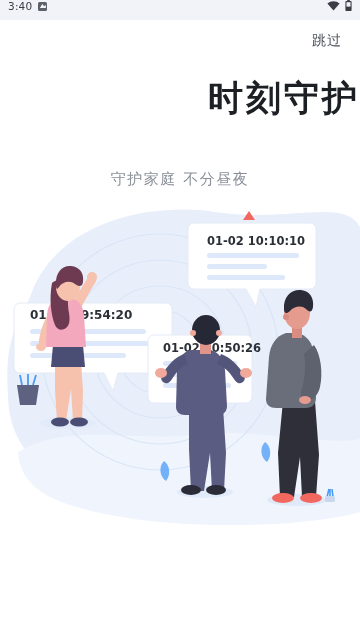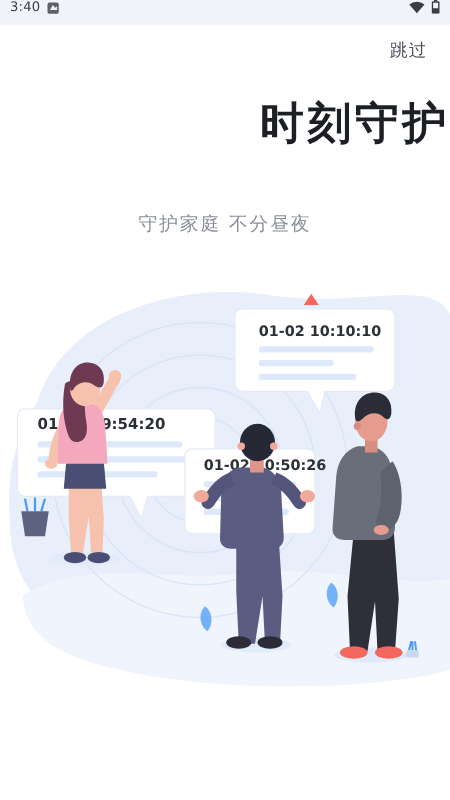--- a/index.html
+++ b/index.html
@@ -44,21 +44,21 @@
     position:absolute; top:75px; left:0; width:360px;
     text-align:right; font-size:35px; font-weight:bold;
     color:#1c1f24; letter-spacing:3px;
   }
   .subtitle {
     position:absolute; top:122px; left:0; width:360px;
     text-align:center; font-size:15px; color:#8a8f98; letter-spacing:1.5px;margin-top:48px;
   }
 
   
-  .illus { position:absolute; top:191px; left:0; width:360px; height:370px; }
+  .illus { position:absolute; top:167px; left:0; width:360px; height:370px; }
   .illus svg { display:block; width:360px; height:370px; }
   .ts-text {
     font-family:"DejaVu Sans","Liberation Sans",sans-serif;
     font-weight:bold; fill:#2b2f36;
   }
 
   
   .cta {
     position:absolute; left:50%; transform:translateX(-50%);
     top:586px; width:122px; height:38px; border:none; border-radius:19px;

